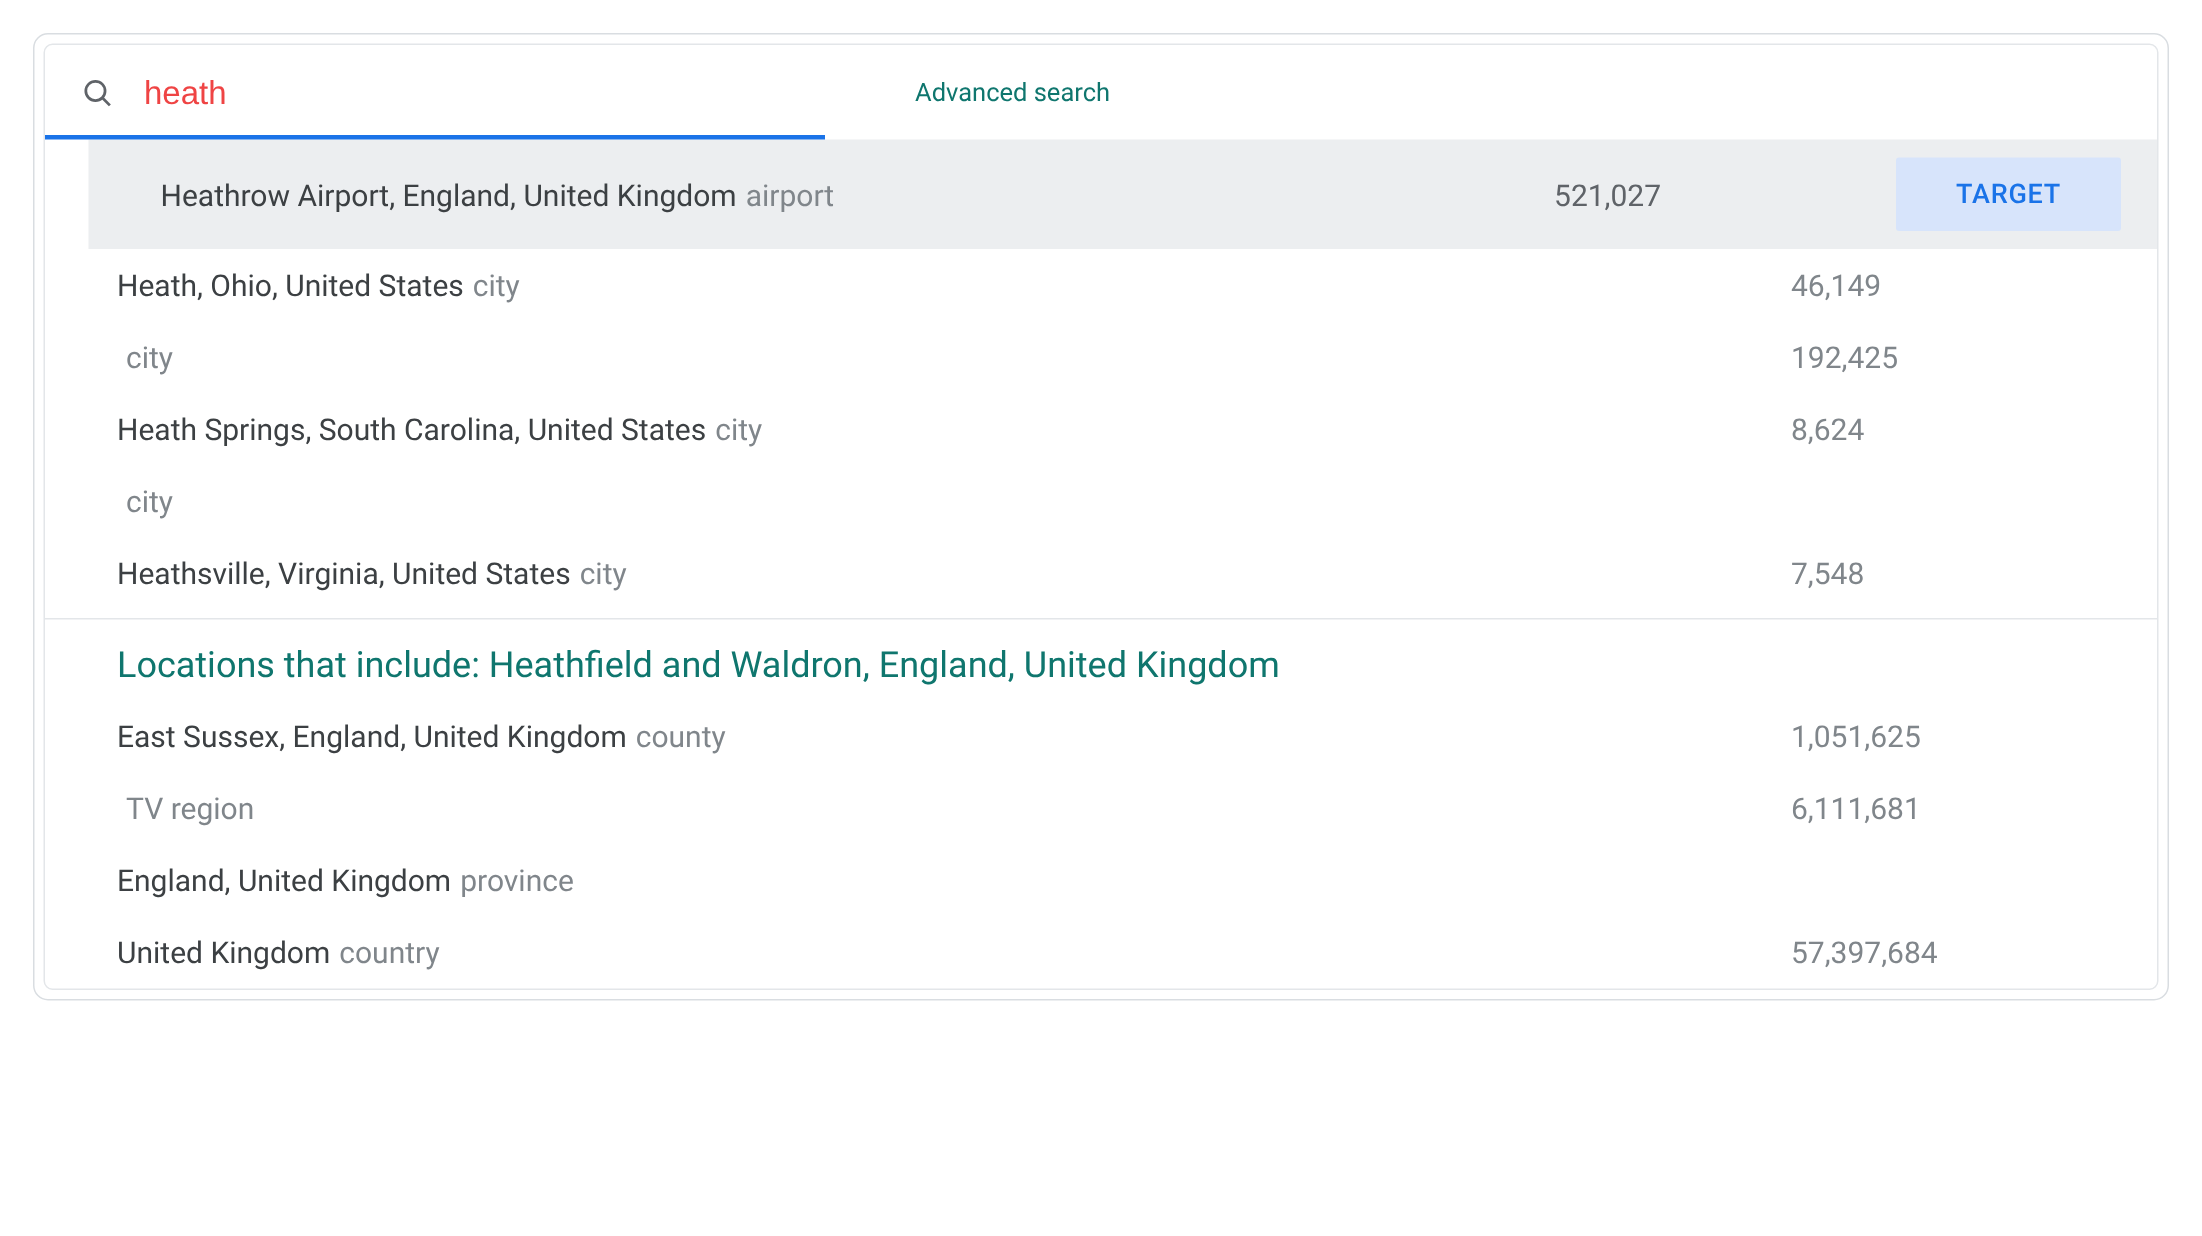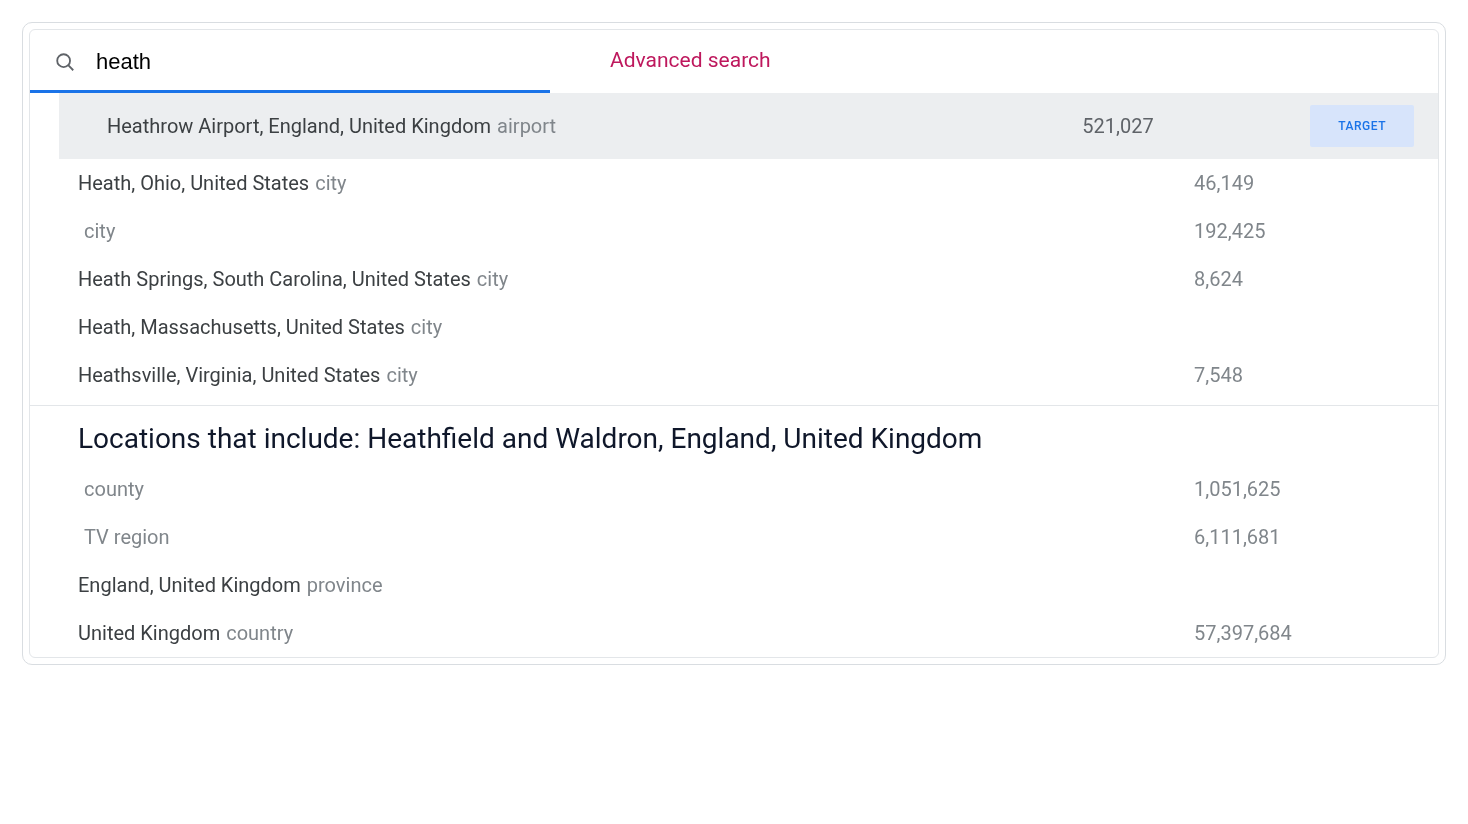--- a/index.html
+++ b/index.html
@@ -40,31 +40,31 @@
   .search-icon {
     width: 22px; height: 22px;
     color: #5f6368;
     flex: 0 0 auto;
     display: inline-flex;
   }
   .search-input {
     border: none;
     outline: none;
     font-size: 22px;
-    color: #000000;
+    color: #ef4444;
     background: transparent;
     width: 100%;
   }
   .adv-wrap {
     flex: 1;
     padding: 18px 24px 14px 60px;
   }
   .adv-link {
-    color: #be185d;
-    font-size: 21px;
+    color: #0f766e;
+    font-size: 17px;
     cursor: pointer;
   }
   .results {}
   .row {
     display: flex;
     align-items: center;
     padding: 12px 24px 12px 48px;
     font-size: 20px;
   }
   .row .name { color: #3c4043; }
@@ -79,37 +79,37 @@
     background: #eceef0;
     margin-left: 29px;
   }
   .row.highlight .count { color: #5f6368; }
   .actions {
     display: flex;
     gap: 0;
     margin-left: 8px;
   }
   .action-btn {
-    font-size: 12px;
+    font-size: 18px;
     letter-spacing: 0.5px;
     font-weight: 500;
     color: #1a73e8;
-    padding: 14px 28px;
+    padding: 14px 40px;
   }
   .action-btn.primary {
     background: #d7e4fb;
     border-radius: 2px;
   }
   .divider {
     border-top: 1px solid #e3e6e9;
     margin-top: 6px;
   }
   .subheader {
-    color: #0f172a;
-    font-size: 28px;
+    color: #0f766e;
+    font-size: 24px;
     padding: 16px 24px 10px 48px;
   }
 </style>
 </head>
 <body>
 
 <div class="outer">
 <div class="panel">
 
   <div class="topbar">
@@ -146,34 +146,34 @@
     <div class="row">
       <span class="type">city</span>
       <span class="count">192,425</span>
     </div>
     <div class="row">
       <span class="name">Heath Springs, South Carolina, United States</span>
       <span class="type">city</span>
       <span class="count">8,624</span>
     </div>
     <div class="row">
-      <span class="name">Heath, Massachusetts, United States</span>
       <span class="type">city</span>
     </div>
     <div class="row">
       <span class="name">Heathsville, Virginia, United States</span>
       <span class="type">city</span>
       <span class="count">7,548</span>
     </div>
 
     <div class="divider"></div>
 
     <div class="subheader">Locations that include: Heathfield and Waldron, England, United Kingdom</div>
 
     <div class="row">
+      <span class="name">East Sussex, England, United Kingdom</span>
       <span class="type">county</span>
       <span class="count">1,051,625</span>
     </div>
     <div class="row">
       <span class="type">TV region</span>
       <span class="count">6,111,681</span>
     </div>
     <div class="row">
       <span class="name">England, United Kingdom</span>
       <span class="type">province</span>

